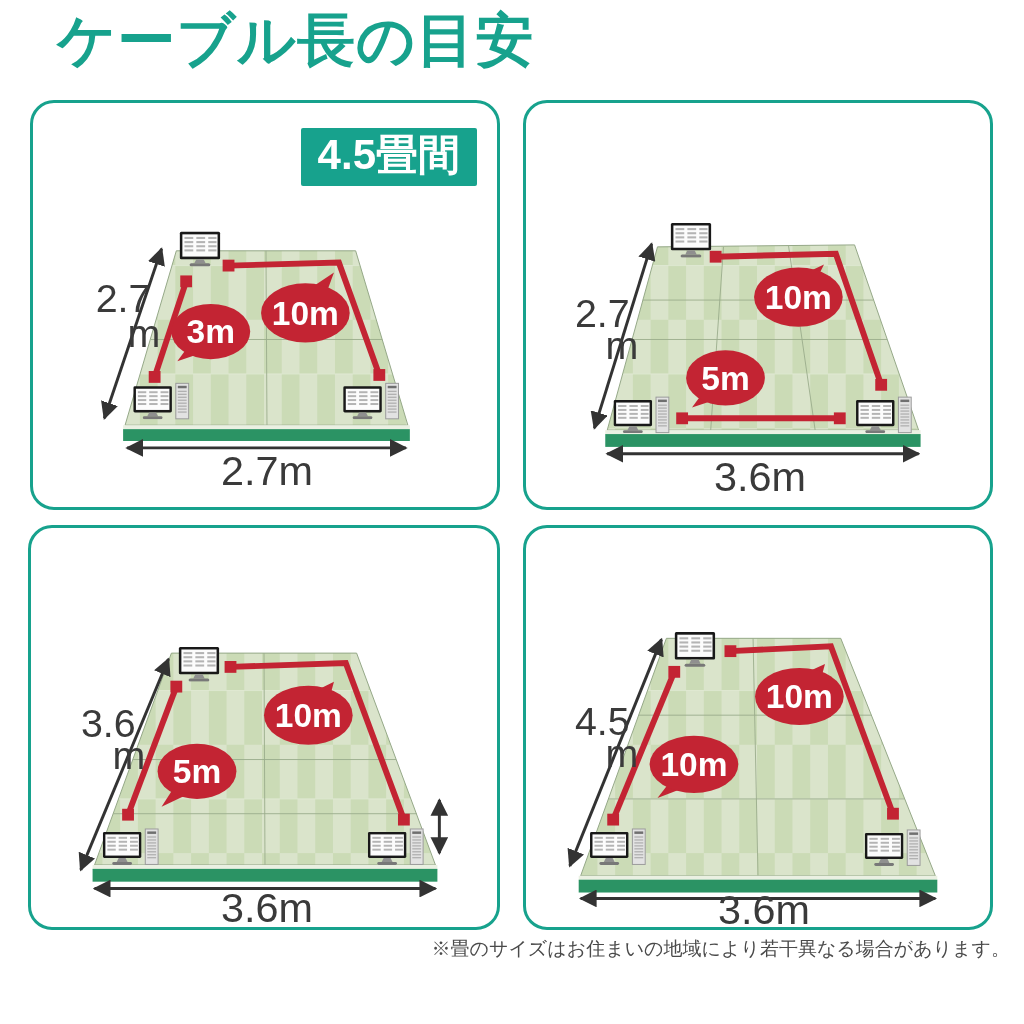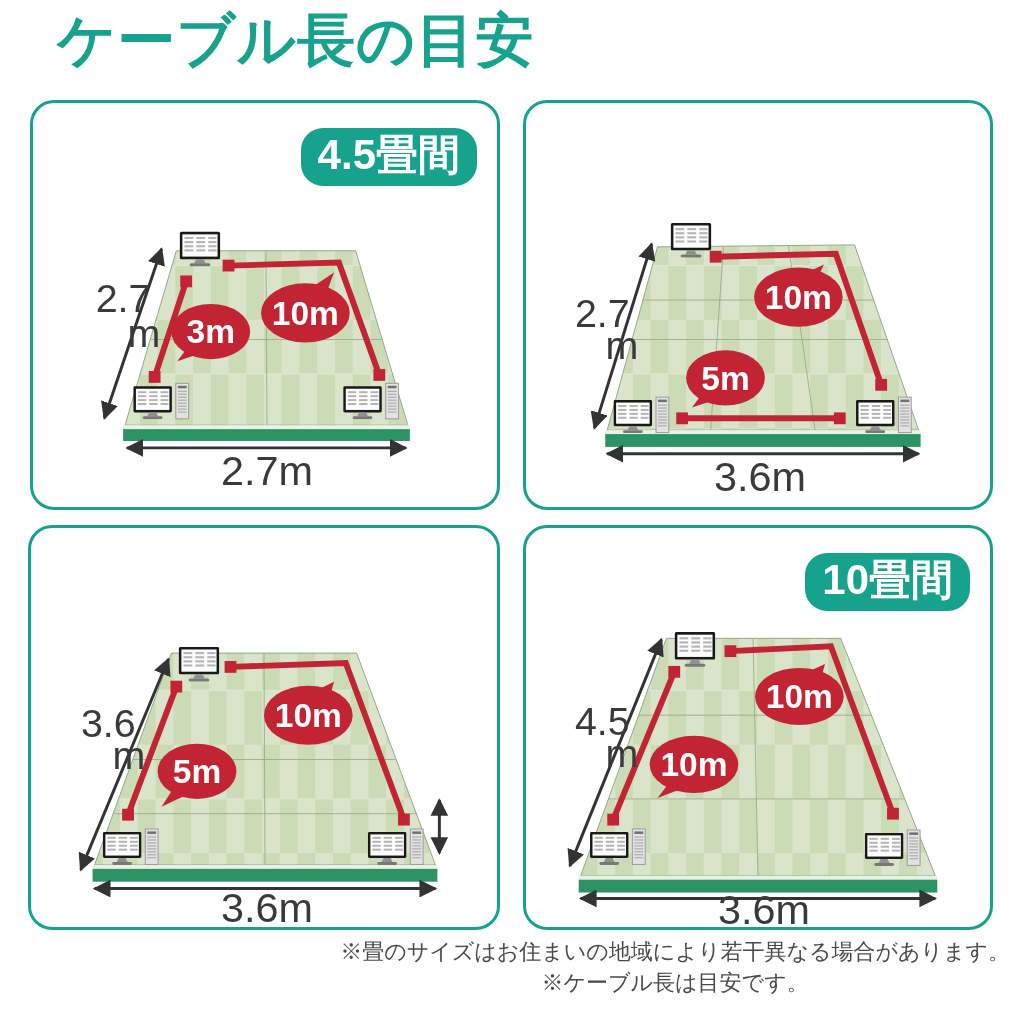--- a/index.html
+++ b/index.html
@@ -9,34 +9,34 @@
               color:#17a28d;letter-spacing:1px;}
   .panel{position:absolute;border:3px solid #17a28d;border-radius:24px;background:#fff;
          box-sizing:border-box;}
   #p1{left:30px;top:100px;width:470px;height:410px;}
   #p2{left:523px;top:100px;width:470px;height:410px;}
   #p3{left:28px;top:525px;width:472px;height:405px;}
   #p4{left:523px;top:525px;width:470px;height:405px;}
   .panel svg{position:absolute;left:0;top:0;width:100%;height:100%;}
   .badge{position:absolute;top:25px;right:20px;background:#17a28d;color:#fff;
          font-size:42px;font-weight:bold;line-height:1.15;padding:3px 17px 7px;
-         border-radius:22px;white-space:nowrap;}
+         border-radius:2px;white-space:nowrap;}
   .floor{fill:url(#tatami);stroke:#93a786;stroke-width:1;}
   .matline{stroke:#9aab8b;stroke-width:1;fill:none;opacity:.9;}
   .lip{fill:#eaf0e2;}
   .base{fill:#2b9364;}
   .cable{stroke:#c32433;stroke-width:6;fill:none;stroke-linejoin:miter;}
   .csq{fill:#c32433;}
   .bubble{fill:#c32433;}
   .btext{font-family:"Liberation Sans",sans-serif;font-size:34px;font-weight:bold;
          fill:#ffffff;text-anchor:middle;}
   .dimarrow{stroke:#333;stroke-width:3;marker-start:url(#ah);marker-end:url(#ah);}
   .dimtext{font-family:"Liberation Sans",sans-serif;font-size:40px;fill:#3a3a3a;text-anchor:middle;}
   .bottomtext{font-family:"Liberation Sans",sans-serif;font-size:42px;fill:#3a3a3a;text-anchor:middle;}
-  #footnotes{position:absolute;right:14px;top:936px;text-align:center;font-size:22px;
+  #footnotes{position:absolute;right:14px;top:936px;text-align:right;font-size:19px;
              line-height:1.42;color:#4a4a4a;}
   #icon-defs{position:absolute;width:0;height:0;overflow:hidden;}
 </style>
 </head>
 <body>
 
 <div id="canvas">
 
   <svg id="icon-defs" aria-hidden="true">
     <defs>
@@ -242,21 +242,19 @@
       </g>
       <g>
         <polygon class="bubble" points="303,138 279,149 297,160"></polygon>
         <ellipse class="bubble" cx="277" cy="171" rx="45" ry="29"></ellipse>
         <text class="btext" x="277" y="183">10m</text>
       </g>
       <text class="dimtext" x="77" y="210">4.5</text>
       <text class="dimtext" x="97" y="243">m</text>
       <text class="bottomtext" x="241" y="402">3.6m</text>
     </svg>
-    <div class="badge">10畳間</div>
   </div>
 
   <div id="footnotes">
     <div>※畳のサイズはお住まいの地域により若干異なる場合があります。</div>
-    <div>※ケーブル長は目安です。</div>
   </div>
 
 </div>
 
 </body></html>

